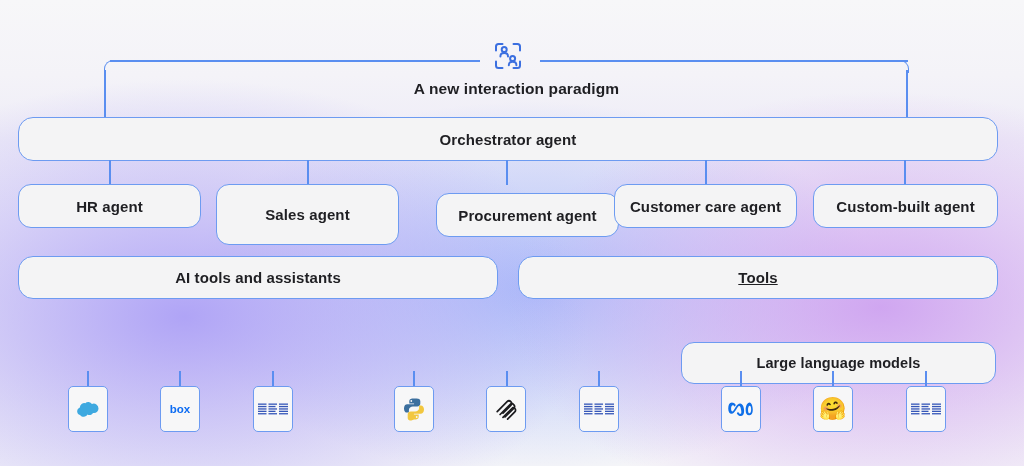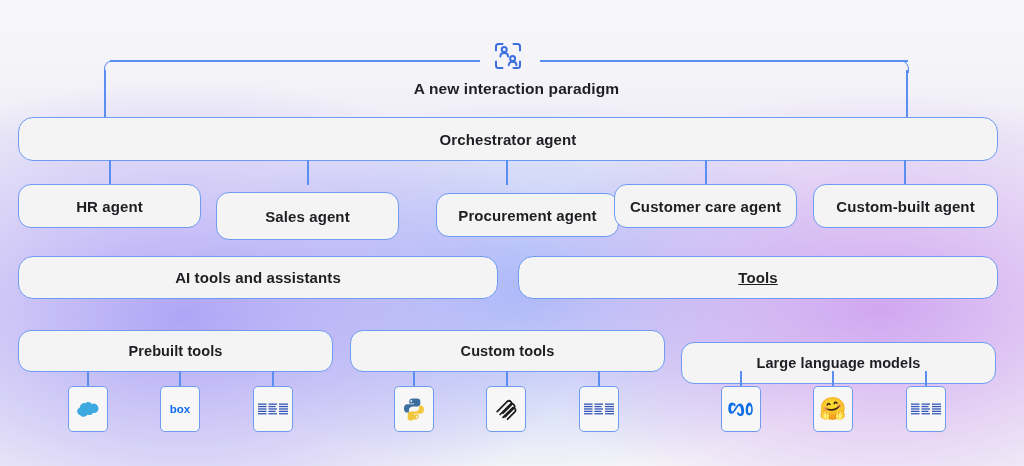--- a/index.html
+++ b/index.html
@@ -141,46 +141,40 @@
 
   <div class="line v" style="left:109px;top:160px;height:25px;"></div>
   <div class="line v" style="left:307px;top:160px;height:25px;"></div>
   <div class="line v" style="left:506px;top:160px;height:25px;"></div>
   <div class="line v" style="left:705px;top:160px;height:25px;"></div>
   <div class="line v" style="left:904px;top:160px;height:25px;"></div>
 
   <div class="box" style="left:18px;top:184px;width:183px;height:44px;">
     <span>HR agent</span>
   </div>
-  <div class="box" style="left:216px;top:184px;width:183px;height:48px;margin-top:8px;">
+  <div class="box" style="left:216px;top:184px;width:183px;height:61px;">
     <span>Sales agent</span>
   </div>
   <div class="box" style="left:436px;top:184px;width:183px;height:44px;margin-top:9px;">
     <span>Procurement agent</span>
   </div>
   <div class="box" style="left:614px;top:184px;width:183px;height:44px;">
     <span>Customer care agent</span>
   </div>
   <div class="box" style="left:813px;top:184px;width:185px;height:44px;">
     <span>Custom-built agent</span>
   </div>
 
   <div class="box wide" style="left:18px;top:256px;width:480px;height:43px;">
     <span>AI tools and assistants</span>
   </div>
   <div class="box wide" style="left:518px;top:256px;width:480px;height:43px;text-decoration:underline;">
     <span>Tools</span>
   </div>
 
-  <div class="box tier3" style="left:18px;top:330px;width:315px;height:42px;">
-    <span>Prebuilt tools</span>
-  </div>
-  <div class="box tier3" style="left:350px;top:330px;width:315px;height:42px;">
-    <span>Custom tools</span>
-  </div>
   <div class="box tier3" style="left:681px;top:342px;width:315px;height:42px;">
     <span>Large language models</span>
   </div>
 
   <div class="line v" style="left:87px;top:371px;height:16px;"></div>
   <div class="line v" style="left:179px;top:371px;height:16px;"></div>
   <div class="line v" style="left:272px;top:371px;height:16px;"></div>
 
   <div class="line v" style="left:413px;top:371px;height:16px;"></div>
   <div class="line v" style="left:506px;top:371px;height:16px;"></div>

